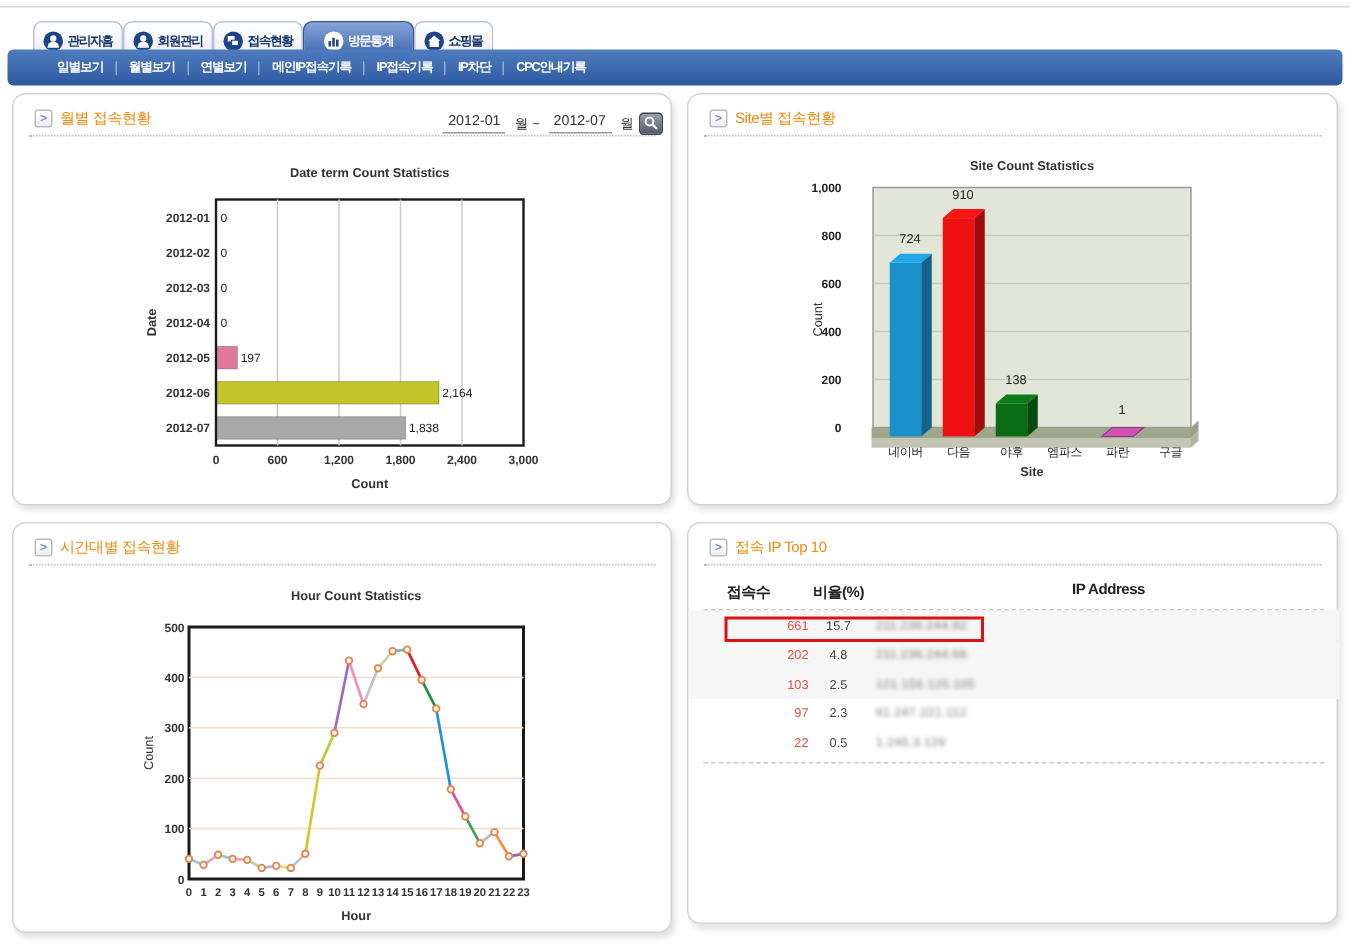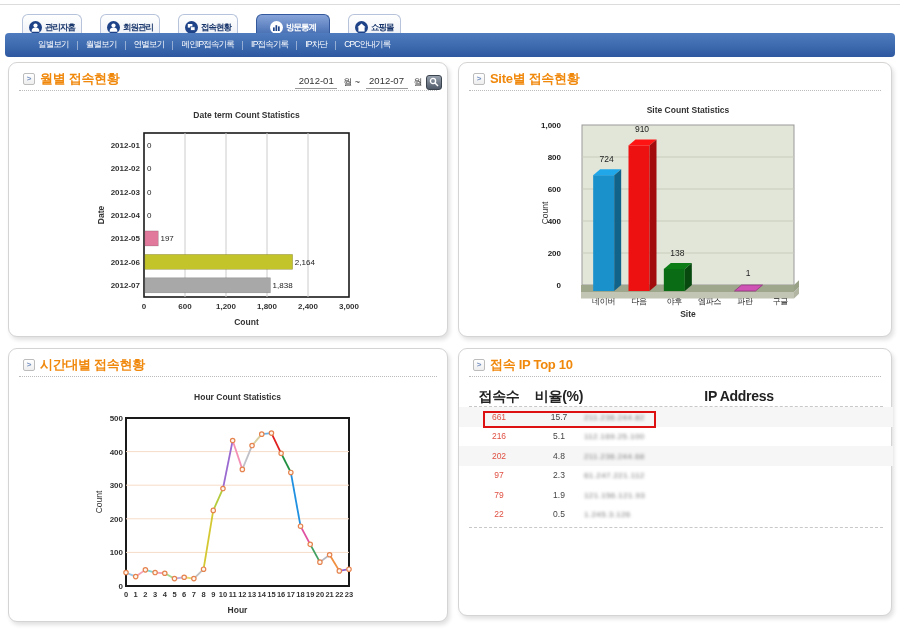--- a/index.html
+++ b/index.html
@@ -1,52 +1,52 @@
 <!DOCTYPE html>
 <html><head>
 <meta charset="utf-8">
 <style>
 * { margin:0; padding:0; box-sizing:border-box; }
 html,body { width:900px; height:632px; }
 body { background:#fff; font-family:"Liberation Sans",sans-serif; position:relative; overflow:hidden; }
 #topline { position:absolute; top:4px; left:0; width:900px; height:1px; background:#dcdcdc; }
-#tabs { position:absolute; top:14px; left:22px; height:27px; display:flex; gap:18px; z-index:1;font-family:Liberation Serif, serif; }
+#tabs { position:absolute; top:14px; left:22px; height:27px; display:flex; gap:0; z-index:1;font-family:Liberation Serif, serif; }
 .tab { display:flex; align-items:center; gap:3px; padding:0 6px; height:26px; border:1px solid #b6c3da; border-bottom:none; border-radius:6px 6px 0 0; background:linear-gradient(#ffffff,#e9edf4); color:#17356b; font-size:8.5px; font-weight:bold; letter-spacing:-1px; }
 .tab.active { background:linear-gradient(#87a4d9,#3660a8); color:#fff; border-color:#33599c; position:relative; z-index:3; padding:0 13px; }
 .ticon { width:13px; height:13px; border-radius:50%; background:#1d4287; flex:none; display:flex; align-items:center; justify-content:center; }
 .tab.active .ticon { background:#fff; }
 #subnav { position:absolute; top:33px; left:5px; width:890px; height:24px; border-radius:4px; background:linear-gradient(#4f7cbe,#2e59a1); display:flex; align-items:center; padding-left:25px; z-index:2; }
-.sn { color:#fff; font-size:8.5px; font-weight:normal; padding:0 8px; letter-spacing:-0.8px; }
+.sn { color:#fff; font-size:8.5px; font-weight:bold; padding:0 8px; letter-spacing:-0.8px; }
 .sndiv { width:1px; height:9px; background:rgba(255,255,255,.45); }
 .panel { position:absolute; background:#fff; border:1px solid #d4d4d4; border-radius:9px; box-shadow:2px 3px 4px rgba(0,0,0,.12); }
 #p1 { left:8px; top:62px; width:440px; height:275px; }
 #p2 { left:458px; top:62px; width:434px; height:275px; }
 #p3 { left:8px; top:348px; width:440px; height:274px; }
 #p4 { left:458px; top:348px; width:434px; height:268px; }
 .ptitle { position:absolute; left:14px; top:8px; height:16px; display:flex; align-items:center; gap:5px; }
 .arrowbox { width:12px; height:12px; border:1px solid #bcbcbc; border-radius:2px; background:linear-gradient(#fff,#eee); color:#7590bf; font-size:8px; font-weight:bold; text-align:center; line-height:10px; flex:none; }
-.ptext { color:#f0880c; font-size:13px; font-weight:bold; letter-spacing:-0.3px; }
+.ptext { color:#f0880c; font-size:10px; font-weight:normal; letter-spacing:-0.3px; }
 .pdots { position:absolute; left:10px; right:10px; top:27px; border-top:1px dotted #bbb; }
 .csvg { position:absolute; left:0; top:30px; }
 
 #datectl { position:absolute; right:5px; top:10px; display:flex; align-items:center; height:18px; }
 .dinput { width:42px; border-bottom:1px solid #999; text-align:center; font-size:9.5px; color:#333; padding-bottom:2px; }
 .dlabel { font-size:9px; color:#333; letter-spacing:-0.5px; }
 #searchbtn { width:16px; height:15px; border-radius:3px; background:linear-gradient(#98a1ae,#4f5a68); border:1px solid #3a434e; display:flex; align-items:center; justify-content:center; }
 .gap4{width:4px;} .gap6{width:6px;} .gap3{width:3px;}
 
 #iptable { position:absolute; left:0px; top:30px; width:434px; }
 .iphead { position:relative; height:28px; }
-.iph { position:absolute; font-size:14px; font-weight:bold; color:#222; top:9px; letter-spacing:-0.3px; }
+.iph { position:absolute; font-size:10px; font-weight:bold; color:#222; top:9px; letter-spacing:-0.3px; }
 .ipdash { position:absolute; left:10px; right:10px; border-top:1px dashed #c8c8c8; }
 .ipdash2 { margin:3px 10px 0; border-top:1px dashed #c8c8c8; }
 .iprow { position:relative; height:19.5px; font-size:8.5px; }
 .iprow.odd { background:#f6f6f6; }
 .ipc { position:absolute; top:50%; transform:translateY(-50%); }
-.c-count { left:0; width:80px; text-align:center; color:#e05043; }
+.c-count { left:0; width:80px; text-align:right; color:#e05043; }
 .c-ratio { left:60px; width:80px; text-align:center; color:#444; }
 .c-ip { left:125px; color:#777; filter:blur(1.5px); letter-spacing:0.4px; font-size:8px; }
 #redbox { position:absolute; left:24px; top:62px; width:173px; height:17px; border:2px solid #dd1111; z-index:5; }
 </style>
 </head>
 <body>
 
 <div id="topline"></div>
 <div id="tabs">
     <div class="tab">
@@ -325,41 +325,36 @@
       <div class="iph" style="left:60px;width:80px;text-align:center;">비율(%)</div>
       <div class="iph" style="left:200px;width:160px;text-align:center;">IP Address</div>
       <div class="ipdash" style="top:27px;"></div>
     </div>
     <div id="iprows">
         <div class="iprow odd">
           <div class="ipc c-count">661</div>
           <div class="ipc c-ratio">15.7</div>
           <div class="ipc c-ip">211.236.244.82</div>
         </div>
-        <div class="iprow">
-          <div class="ipc c-count">216</div>
-          <div class="ipc c-ratio">5.1</div>
-          <div class="ipc c-ip">112.169.25.100</div>
-        </div>
         <div class="iprow odd">
           <div class="ipc c-count">202</div>
           <div class="ipc c-ratio">4.8</div>
           <div class="ipc c-ip">211.236.244.68</div>
         </div>
+        <div class="iprow odd">
+          <div class="ipc c-count">103</div>
+          <div class="ipc c-ratio">2.5</div>
+          <div class="ipc c-ip">121.156.125.105</div>
+        </div>
         <div class="iprow">
           <div class="ipc c-count">97</div>
           <div class="ipc c-ratio">2.3</div>
           <div class="ipc c-ip">61.247.221.112</div>
         </div>
         <div class="iprow">
-          <div class="ipc c-count">79</div>
-          <div class="ipc c-ratio">1.9</div>
-          <div class="ipc c-ip">121.156.121.93</div>
-        </div>
-        <div class="iprow">
           <div class="ipc c-count">22</div>
           <div class="ipc c-ratio">0.5</div>
           <div class="ipc c-ip">1.245.3.126</div>
         </div>
       </div>
     <div class="ipdash2"></div>
   </div>
   <div id="redbox"></div>
 </div>
 

